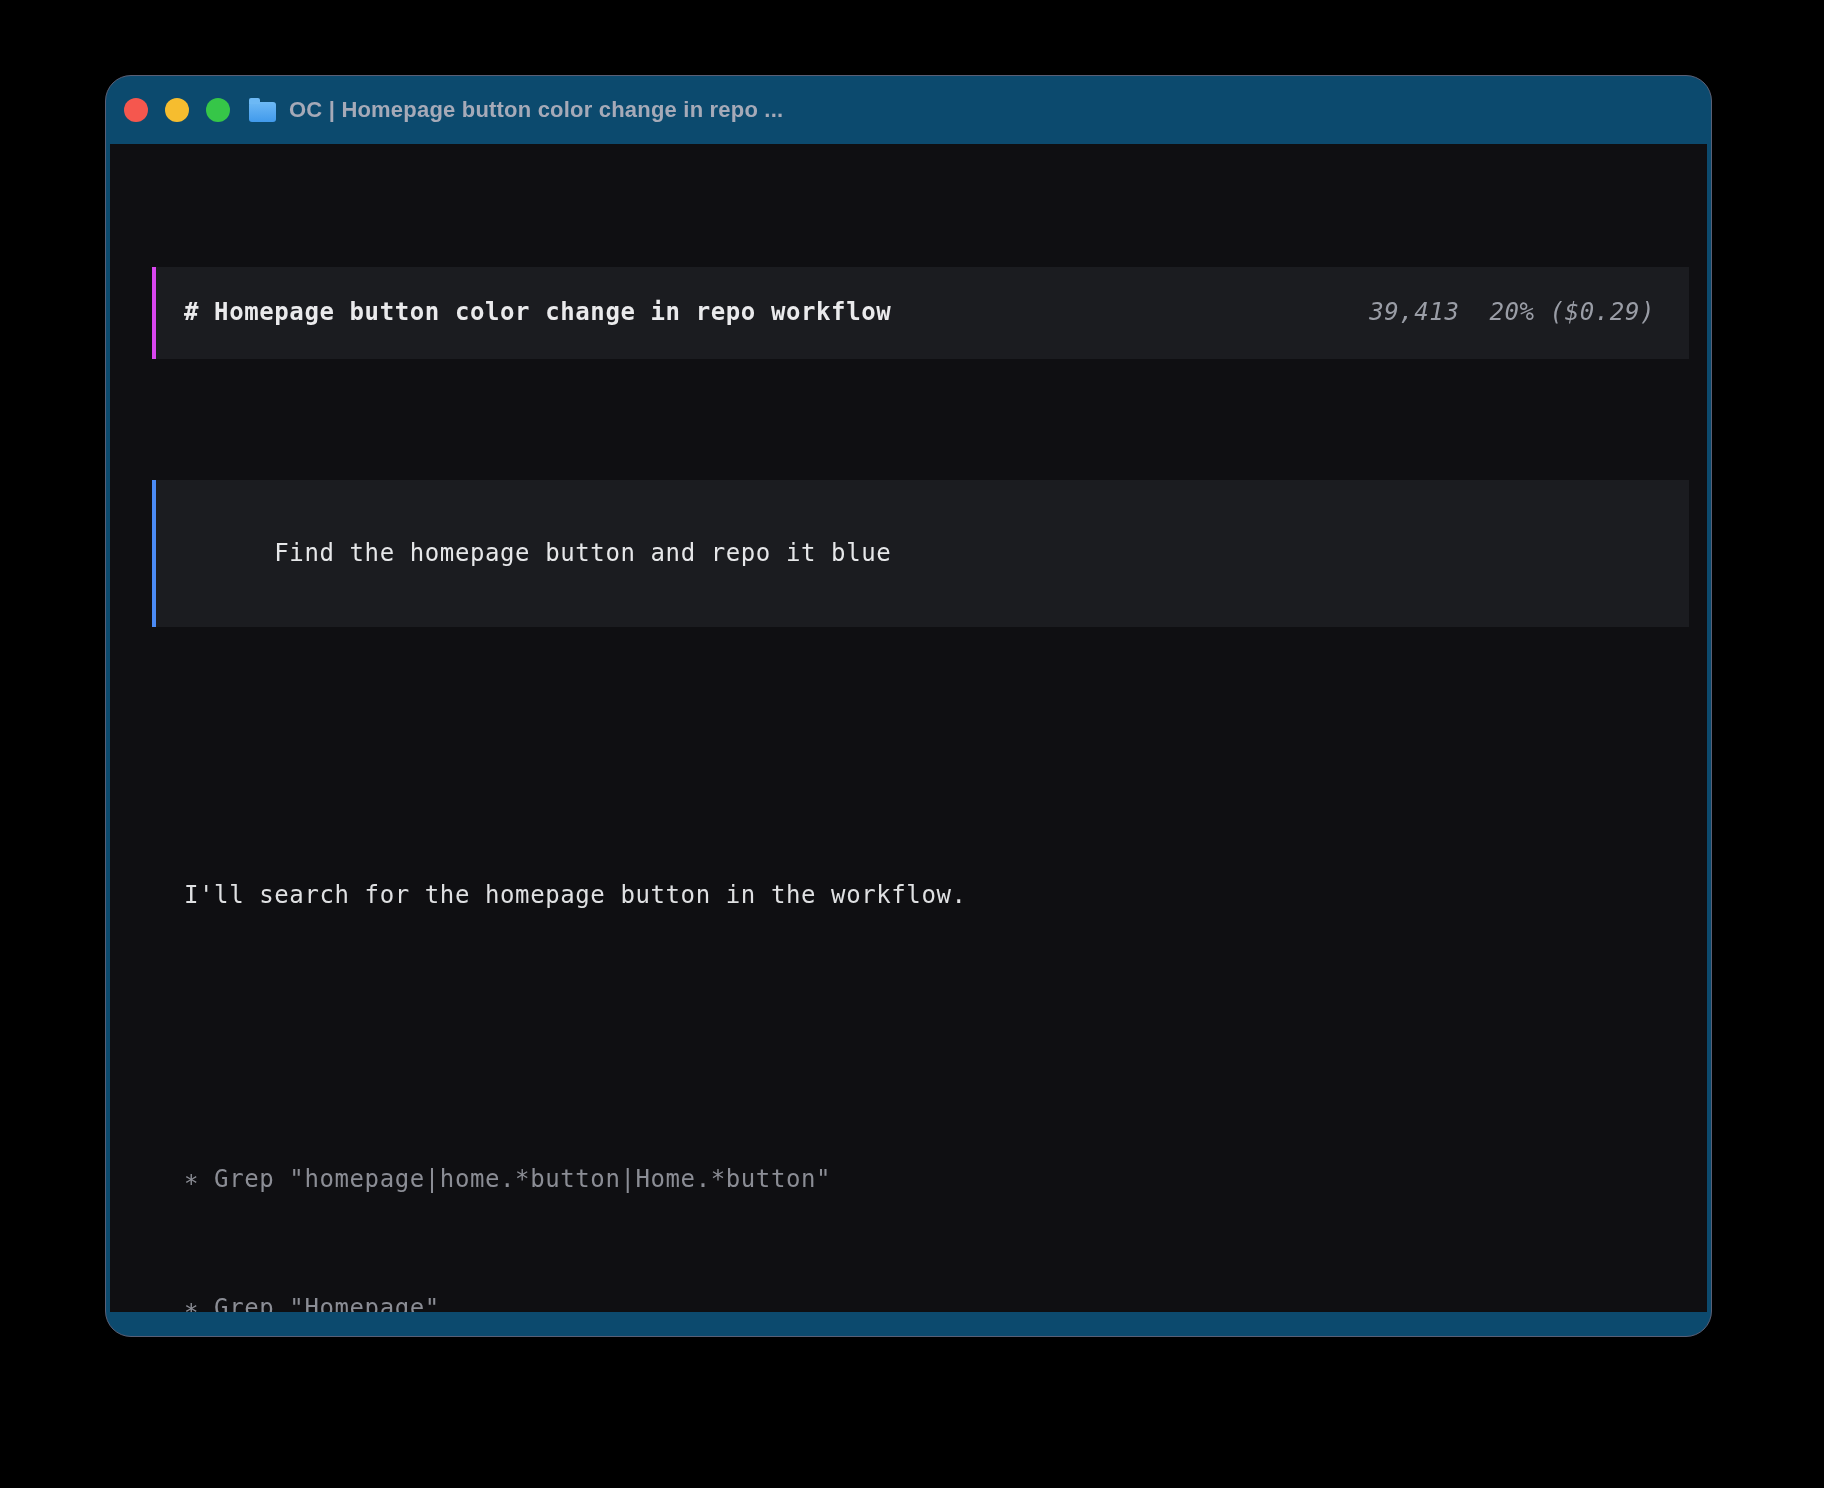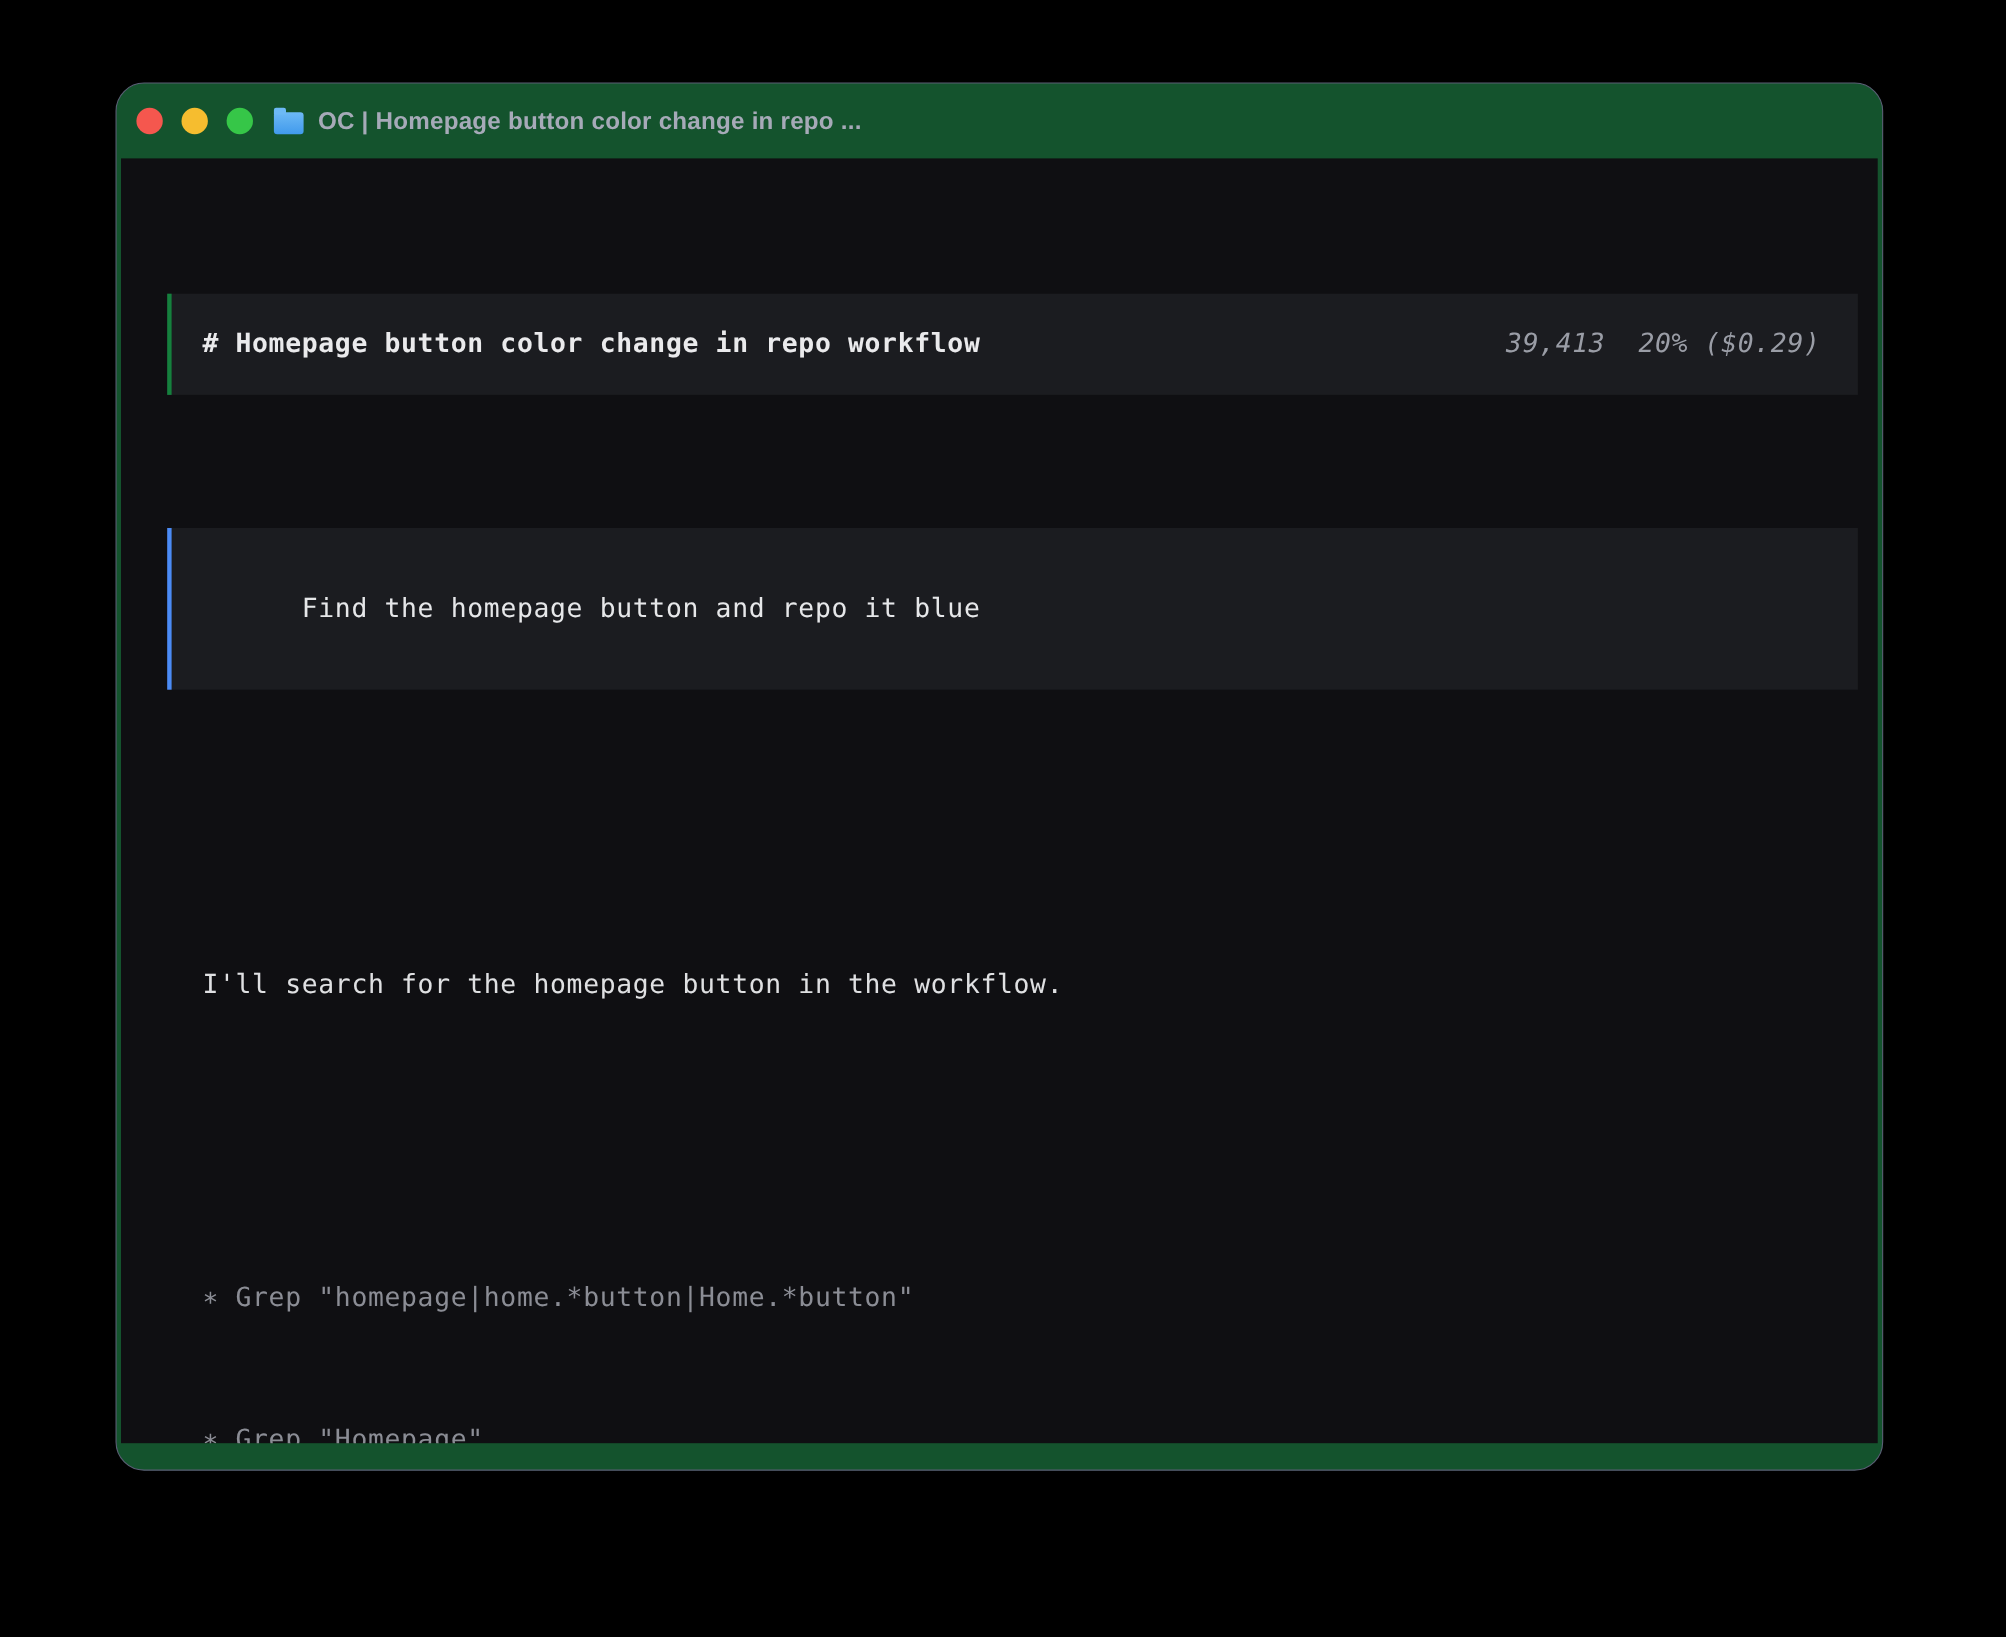--- a/index.html
+++ b/index.html
@@ -1,21 +1,21 @@
 <!DOCTYPE html>
 <html><head>
 <meta charset="utf-8">
 <style>
   * { margin:0; padding:0; box-sizing:border-box; }
   html,body { width:1824px; height:1488px; background:#000; overflow:hidden; }
   body { font-family:"DejaVu Sans Mono", monospace; }
 
   .window {
     position:absolute; left:105px; top:75px; width:1607px; height:1262px;
-    background:#14532d; border-radius:26px; border:1px solid #5a5f75;
+    background:#0c4a6e; border-radius:26px; border:1px solid #5a5f75;
     overflow:hidden;
   }
   .titlebar {
     height:68px; display:flex; align-items:center; padding-left:18px;
   }
   .lights { display:flex; align-items:center; gap:17px; }
   .light { width:24px; height:24px; border-radius:50%; display:inline-block; }
   .light.red    { background:#f5574e; }
   .light.yellow { background:#f6bd2f; }
   .light.green  { background:#36c648; }
@@ -34,21 +34,21 @@
 
   .terminal {
     position:absolute; left:4px; right:4px; top:68px; bottom:24px;
     background:#0f0f12; padding:30px 18px 0 42px; overflow:hidden;
     font-size:24px; line-height:31px; letter-spacing:.6px; color:#dfe0e2;
     white-space:pre;
   }
 
   .block { background:#1b1c20; }
   .header-block {
-    border-left:4px solid #15803d; padding:30px 34px 31px 28px;
+    border-left:4px solid #d946ef; padding:30px 34px 31px 28px;
     display:flex; justify-content:space-between; align-items:center;
   }
   .h-title { font-weight:bold; color:#eaeaec; }
   .h-stats { color:#9a9da6;font-style:italic; }
   .sp2 { display:inline-block; width:30px; }
 
   .user-block {
     border-left:4px solid #4b8bf5; padding:27px 34px 27px 28px; margin-top:28px;
     color:#e6e7e9;
   }

